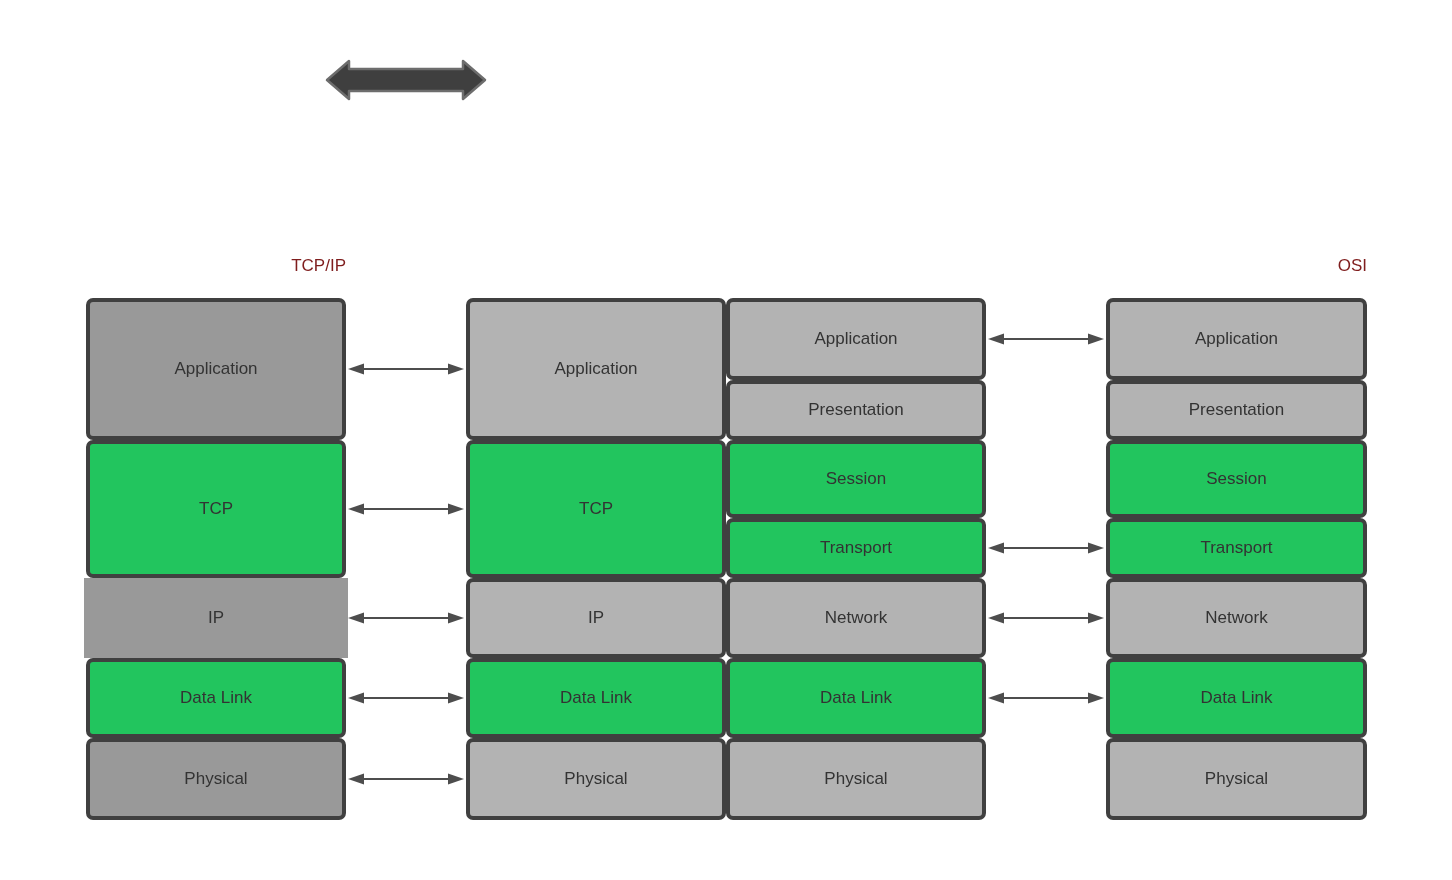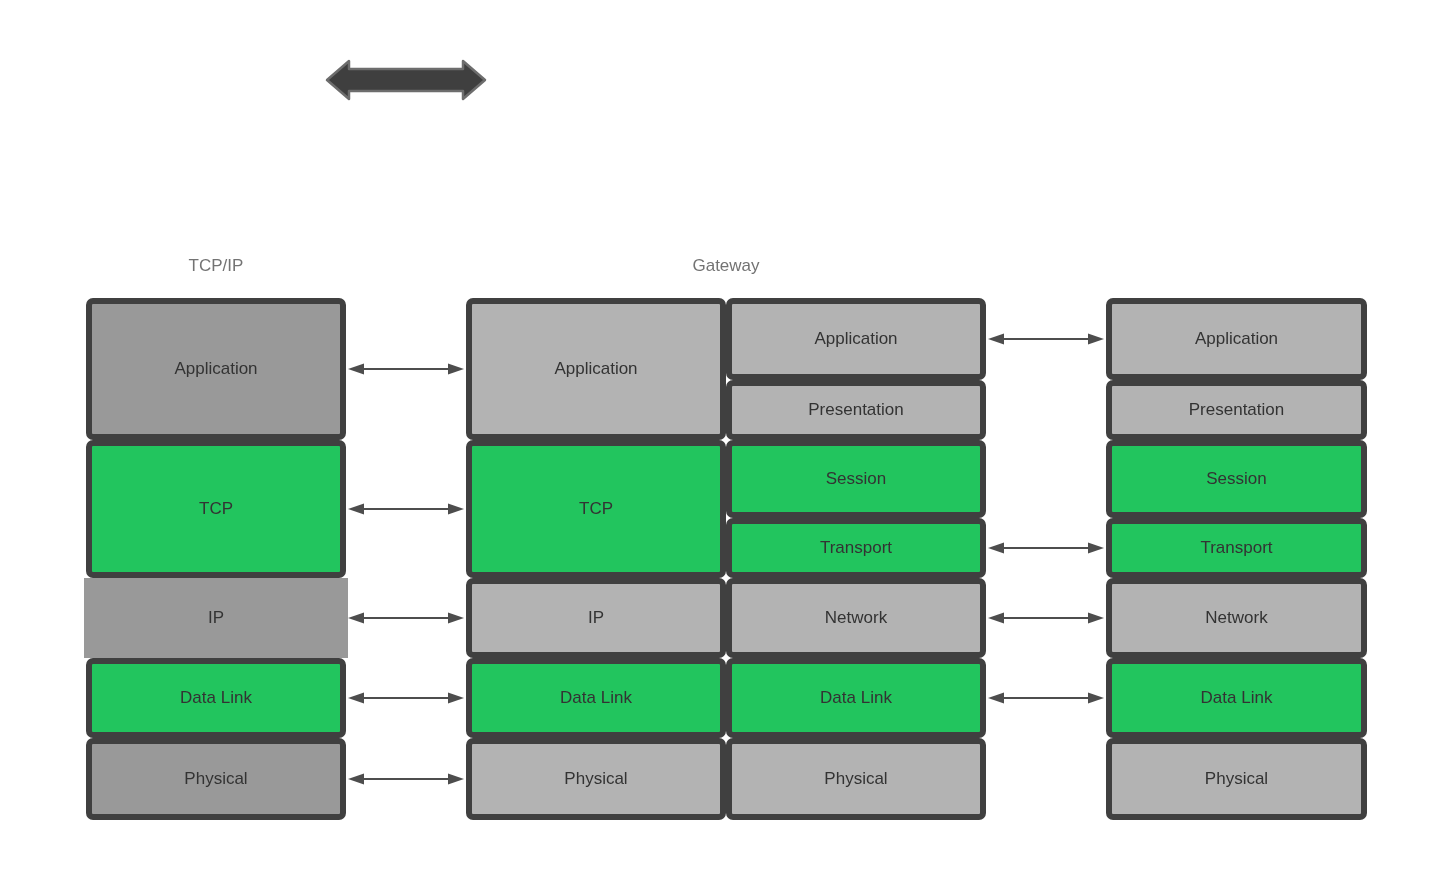--- a/index.html
+++ b/index.html
@@ -5,29 +5,29 @@
   html,body{margin:0;padding:0;background:#ffffff;}
   .canvas{
     position:relative;
     width:1452px;height:880px;
     background:#ffffff;
     font-family:"Liberation Sans", sans-serif;
     overflow:hidden;
   }
   .col-title{
     position:absolute;
-    text-align:center;
+    text-align:right;
     font-size:17px;
-    color:#737373;
+    color:#7f1d1d;
     line-height:20px;
   }
   .box{
     position:absolute;
     box-sizing:border-box;
-    border:6px solid #404040;
+    border:4px solid #404040;
     border-radius:7px;
     display:flex;
     align-items:center;
     justify-content:center;
     font-size:17px;
     color:#333333;
   }
   .fill-dark{background:#999999;}
   .fill-light{background:#b3b3b3;}
   .fill-white{background:#22c55e;}
@@ -38,21 +38,21 @@
 </head>
 <body>
 
 <div class="canvas">
 
   <svg class="thick-arrow" style="left:322px;top:56px" width="168" height="48" viewBox="0 0 168 48">
     <polygon points="5,24 27,5 27,13 141,13 141,5 163,24 141,43 141,35 27,35 27,43" fill="#3f3f3f" stroke="#6d6d6d" stroke-width="2.5" stroke-linejoin="round"></polygon>
   </svg>
 
   <div class="col-title" style="left:86px;top:256px;width:260px">TCP/IP</div>
-  <div class="col-title" style="left:466px;top:256px;width:520px">Gateway</div>
+  <div class="col-title" style="left:1106px;top:256px;width:261px">OSI</div>
 
   <div class="box fill-dark" style="left:86px;top:298px;width:260px;height:142px">Application</div>
   <div class="box fill-white" style="left:86px;top:440px;width:260px;height:138px">TCP</div>
   <div class="box fill-dark noborder" style="left:84px;top:578px;width:264px;height:80px">IP</div>
   <div class="box fill-white" style="left:86px;top:658px;width:260px;height:80px">Data Link</div>
   <div class="box fill-dark" style="left:86px;top:738px;width:260px;height:82px">Physical</div>
 
   <div class="box fill-light" style="left:466px;top:298px;width:260px;height:142px">Application</div>
   <div class="box fill-white" style="left:466px;top:440px;width:260px;height:138px">TCP</div>
   <div class="box fill-light" style="left:466px;top:578px;width:260px;height:80px">IP</div>

